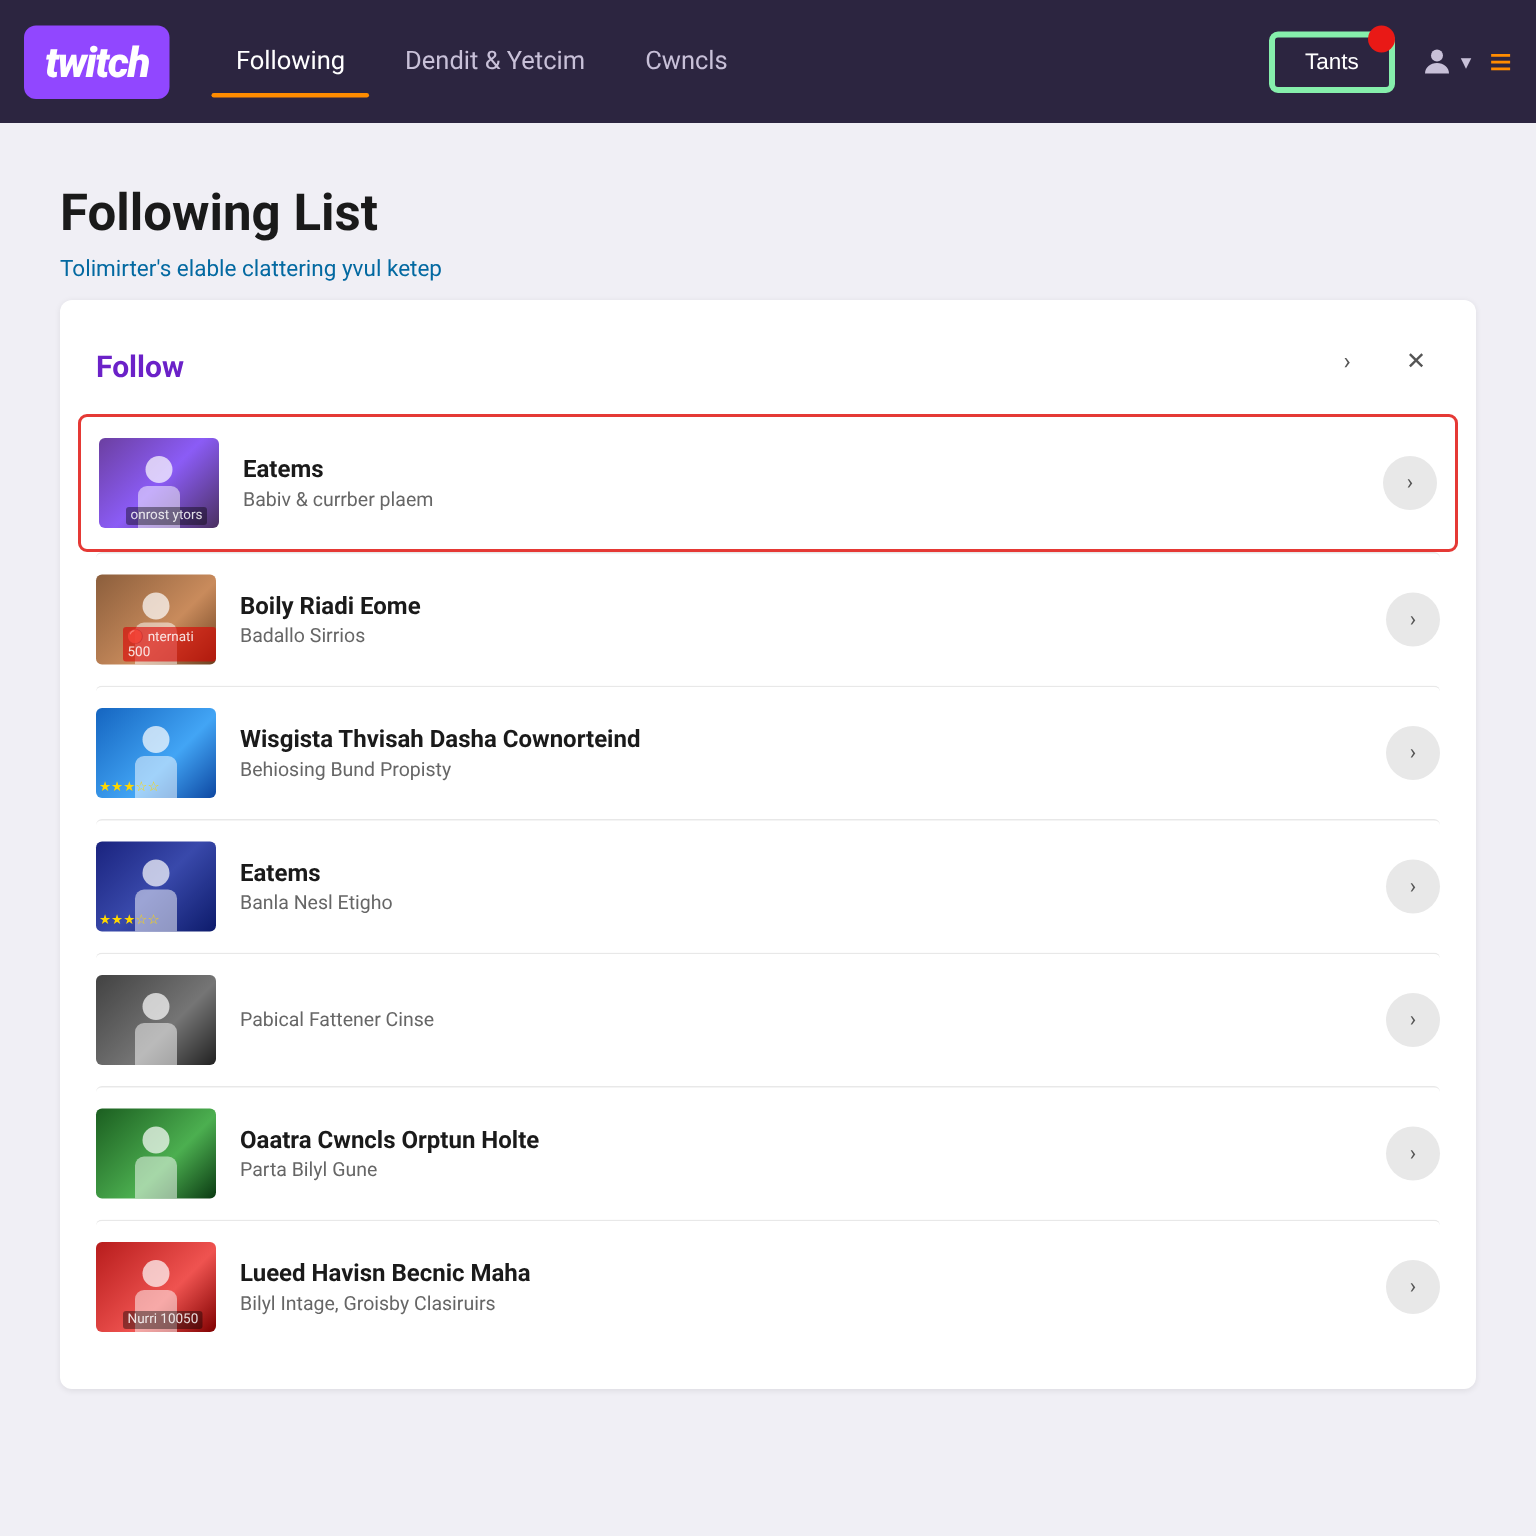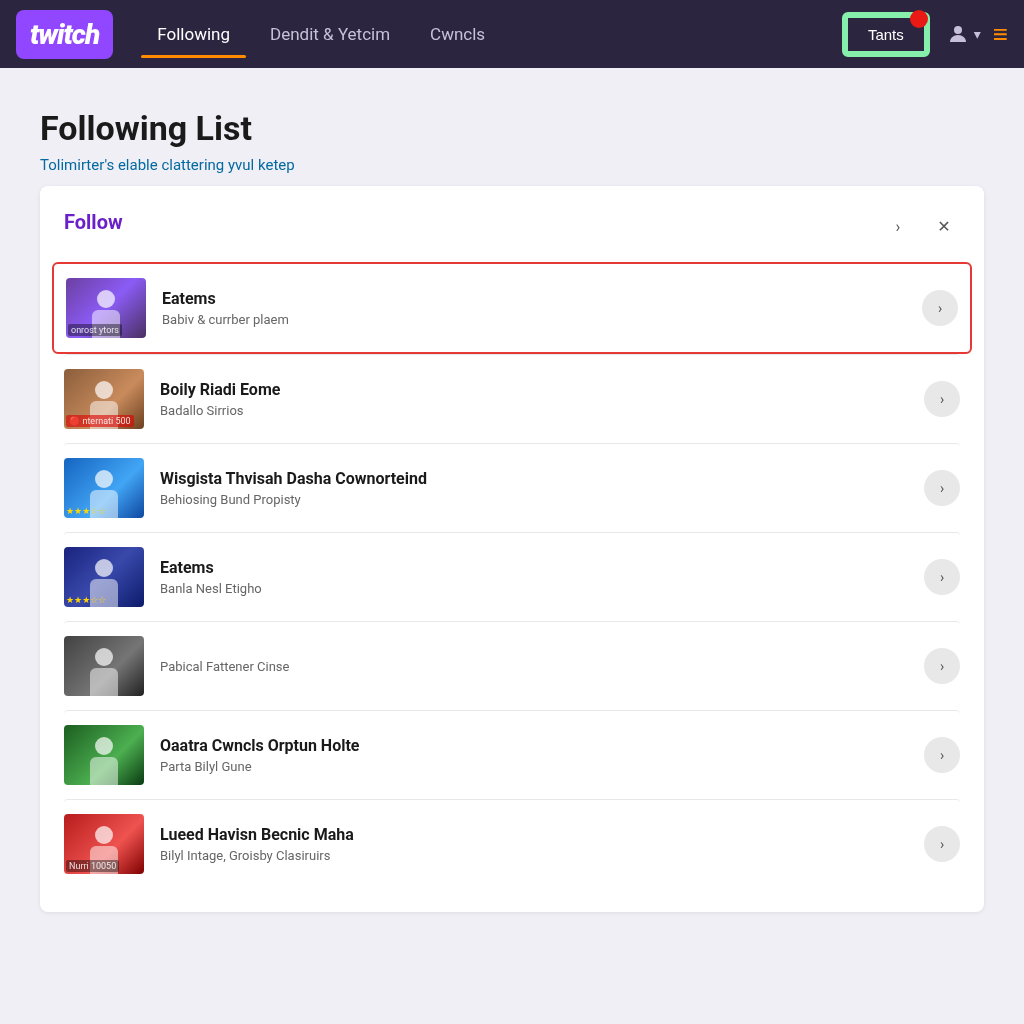--- a/index.html
+++ b/index.html
@@ -9,21 +9,21 @@
       min-height: 1024px;
       width: 1024px;
     }
 
     
     .header {
       background: #2c2540;
       display: flex;
       align-items: center;
       padding: 0 16px;
-      height: 68px;
+      height: 82px;
       gap: 8px;
     }
     .logo {
       background: #9147ff;
       border-radius: 8px;
       padding: 8px 14px;
       margin-right: 20px;
     }
     .logo-text {
       color: white;
@@ -53,21 +53,21 @@
       position: absolute;
       bottom: -6px;
       left: 0;
       right: 0;
       height: 3px;
       background: #ff8c00;
       border-radius: 2px;
     }
     .nav-button {
       background: transparent;
-      border: 6px solid #86efac;
+      border: 4px solid #86efac;
       color: white;
       font-size: 15px;
       padding: 8px 20px;
       border-radius: 6px;
       cursor: pointer;
       position: relative;
     }
     .nav-button .badge {
       position: absolute;
       top: -8px;
@@ -115,21 +115,21 @@
 
     
     .card {
       background: white;
       border-radius: 8px;
       padding: 24px;
       box-shadow: 0 1px 4px rgba(0,0,0,0.08);
     }
     .card-header {
       display: flex;
-      align-items: flex-start;
+      align-items: flex-end;
       justify-content: space-between;
       margin-bottom: 20px;
     }
     .card-title {
       font-size: 20px;
       font-weight: 700;
       color: #6b21c8;
     }
     .card-header-icons {
       display: flex;
@@ -190,21 +190,21 @@
     .thumb-6 {
       background: linear-gradient(135deg, #1b5e20 0%, #4caf50 60%, #0a3a12 100%);
     }
     .thumb-7 {
       background: linear-gradient(135deg, #b71c1c 0%, #ef5350 60%, #7f0000 100%);
       padding-left: 36px;
     }
     .thumb-label {
       position: absolute;
       bottom: 2px;
-      left: 2px;
+      left: 18px;
       font-size: 9px;
       color: rgba(255,255,255,0.85);
       background: rgba(0,0,0,0.4);
       padding: 1px 3px;
       border-radius: 2px;
     }
     .stars {
       position: absolute;
       bottom: 2px;
       left: 2px;

